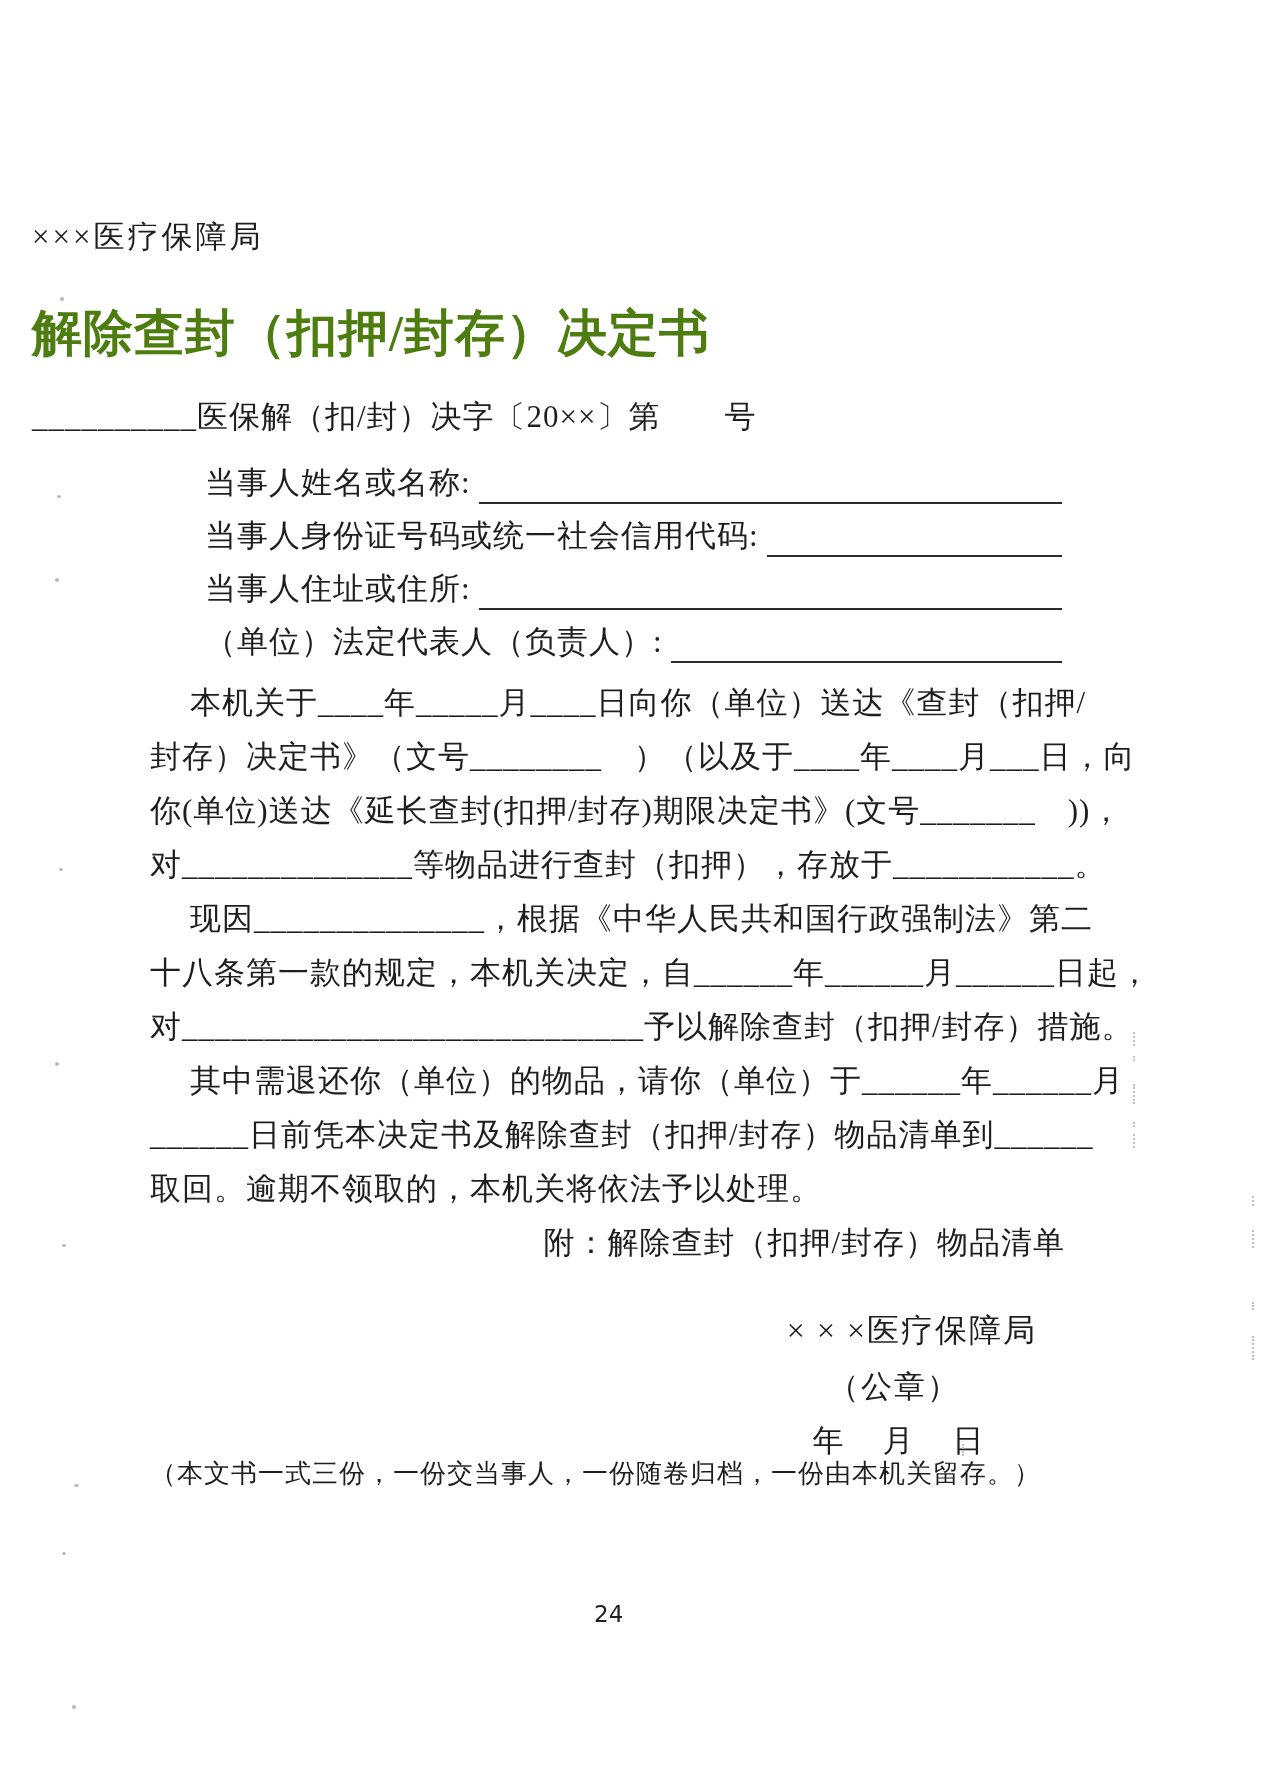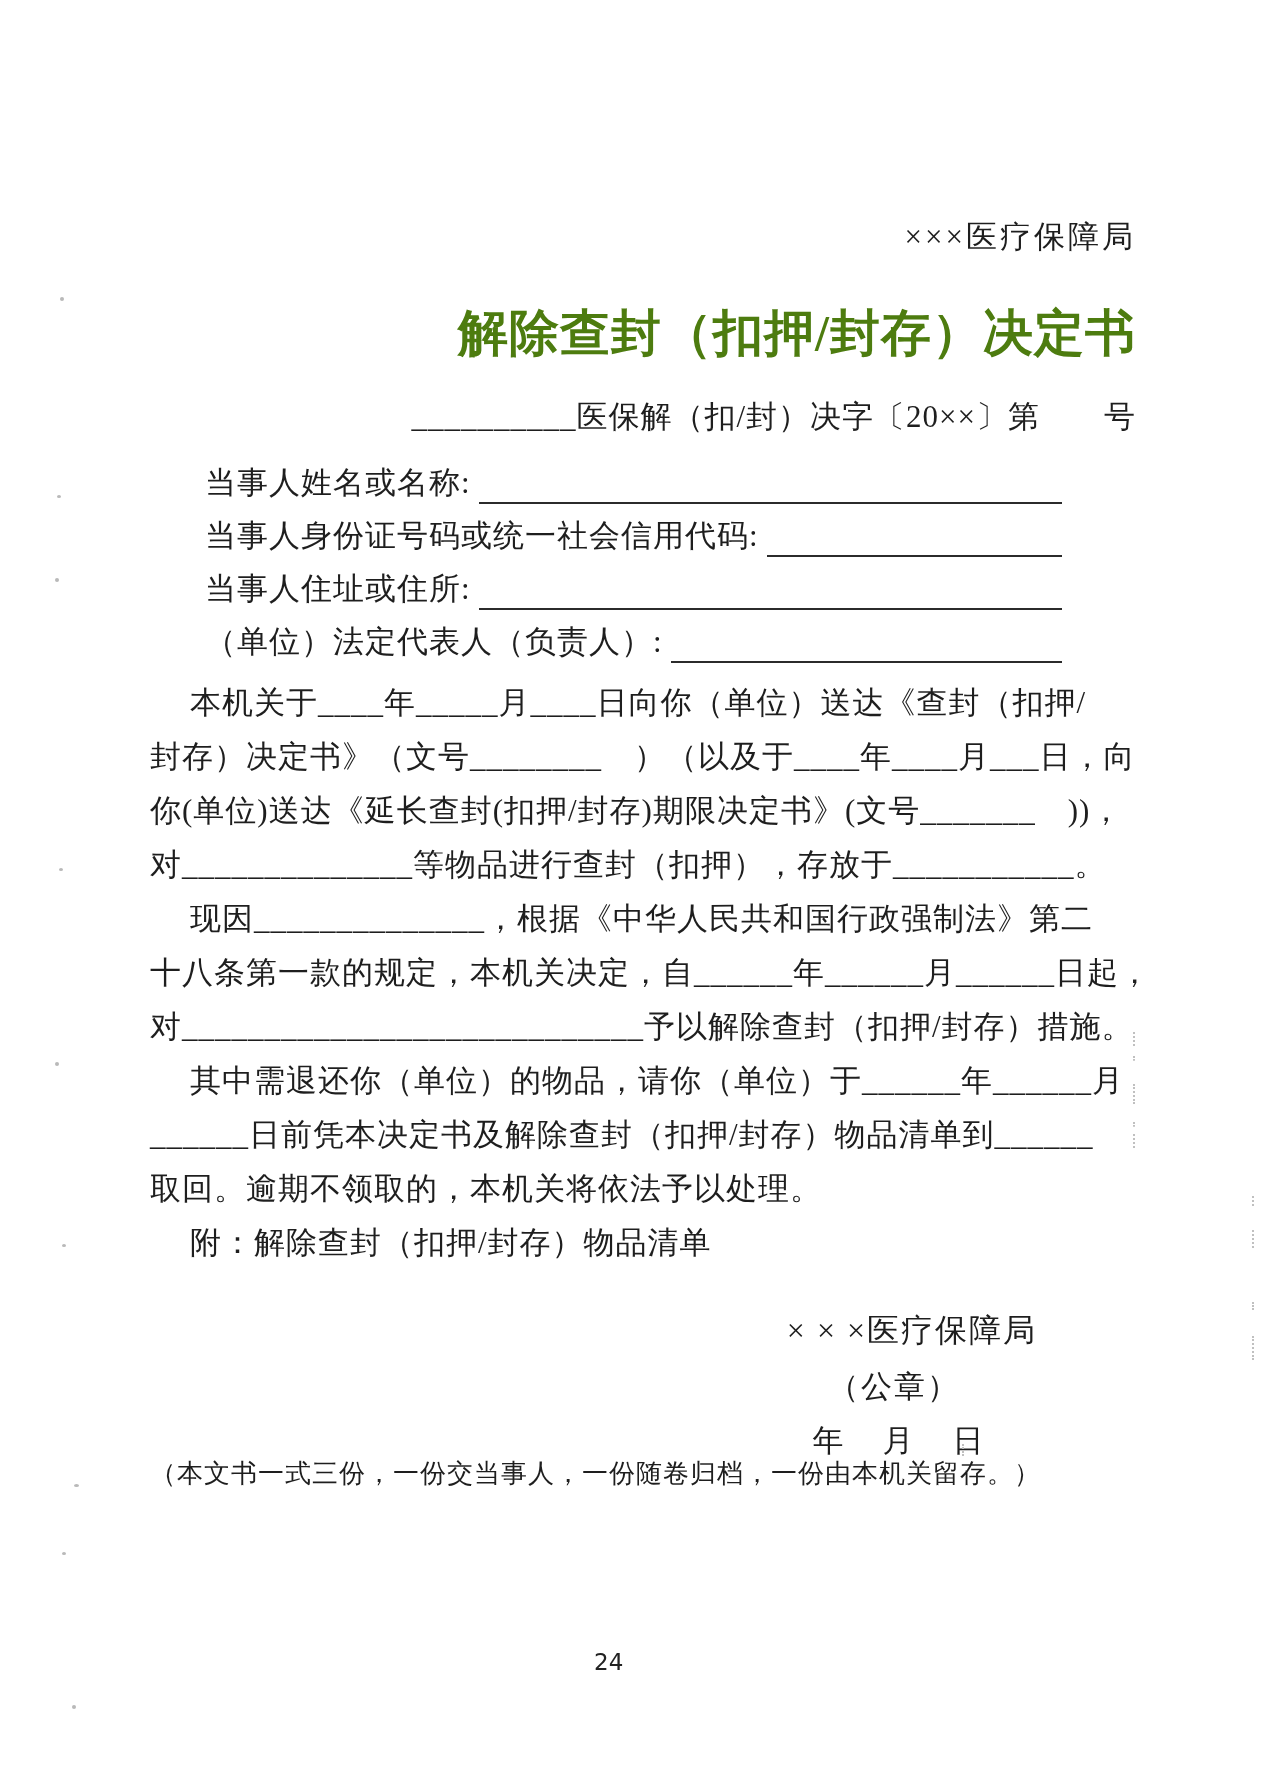--- a/index.html
+++ b/index.html
@@ -4,37 +4,37 @@
 <style>
   html,body{margin:0;padding:0;background:#ffffff;}
   .page{
     position:relative;
     width:1266px;height:1790px;
     background:#ffffff;
     overflow:hidden;
     font-family:"Liberation Serif","DejaVu Serif",serif;
     color:#1e1e1e;
   }
-  .center-band{position:absolute;left:0;width:1120px;text-align:right;padding-left:16px;}
+  .center-band{position:absolute;left:16px;width:1120px;text-align:left;padding-left:16px;}
   .header-line{top:216px;font-size:31px;letter-spacing:3px;}
   .title-line{top:300px;font-size:50px;font-weight:bold;letter-spacing:1px;color:#4d7c0f;}
   .doc-number{top:396px;font-size:31px;letter-spacing:1px;white-space:nowrap;}
   .fields{position:absolute;top:460px;left:205px;width:857px;}
   .field-line{display:flex;height:53px;}
   .field-label{font-size:31px;letter-spacing:1px;white-space:nowrap;line-height:46px;}
   .field-fill{flex:1;border-bottom:2px solid #2b2b2b;margin:0 0 9px 8px;}
   .body-block{position:absolute;top:676px;left:150px;width:915px;}
   .body-line{font-size:31px;letter-spacing:1px;line-height:54px;height:54px;white-space:nowrap;}
-  .indent{padding-left:40px;}
+  .indent{padding-left:40px;text-align:right;}
   .signature{position:absolute;top:1312px;right:229px;text-align:center;}
   .sig-org{font-size:32px;letter-spacing:2px;line-height:36px;margin-bottom:22px;}
   .sig-seal{font-size:31px;letter-spacing:2px;line-height:34px;margin:0 36px 20px 0;}
   .sig-date{font-size:31px;letter-spacing:4px;line-height:34px;margin-right:24px;}
   .footnote{position:absolute;top:1456px;left:150px;font-size:26px;letter-spacing:1px;white-space:nowrap;}
-  .page-number{position:absolute;top:1601px;left:594px;font-size:23px;font-family:"DejaVu Sans","Liberation Sans",sans-serif;color:#222;margin-top:48px;}
+  .page-number{position:absolute;top:1601px;left:594px;font-size:23px;font-family:"DejaVu Sans","Liberation Sans",sans-serif;color:#222;}
   .speck{position:absolute;background:#b9b9b9;border-radius:50%;}
   .tick{position:absolute;width:0;border-left:2px dotted #c0c0c0;}
 </style>
 </head>
 <body>
 
 <div class="page">
 
   <div class="center-band header-line">×××医疗保障局</div>
 

